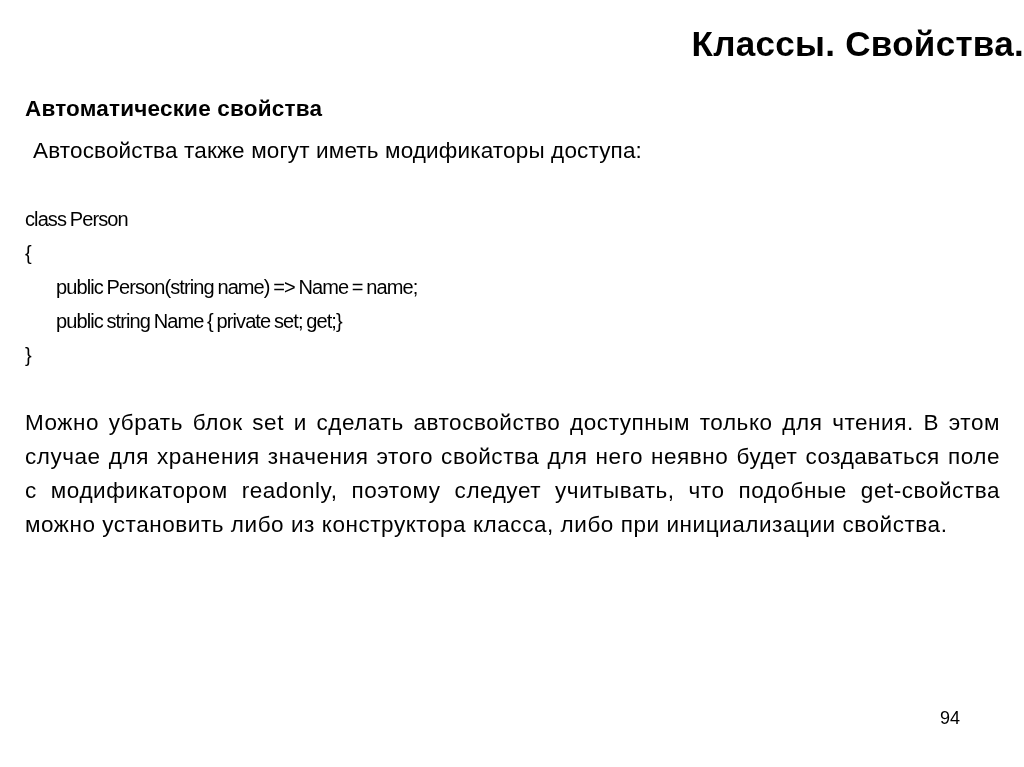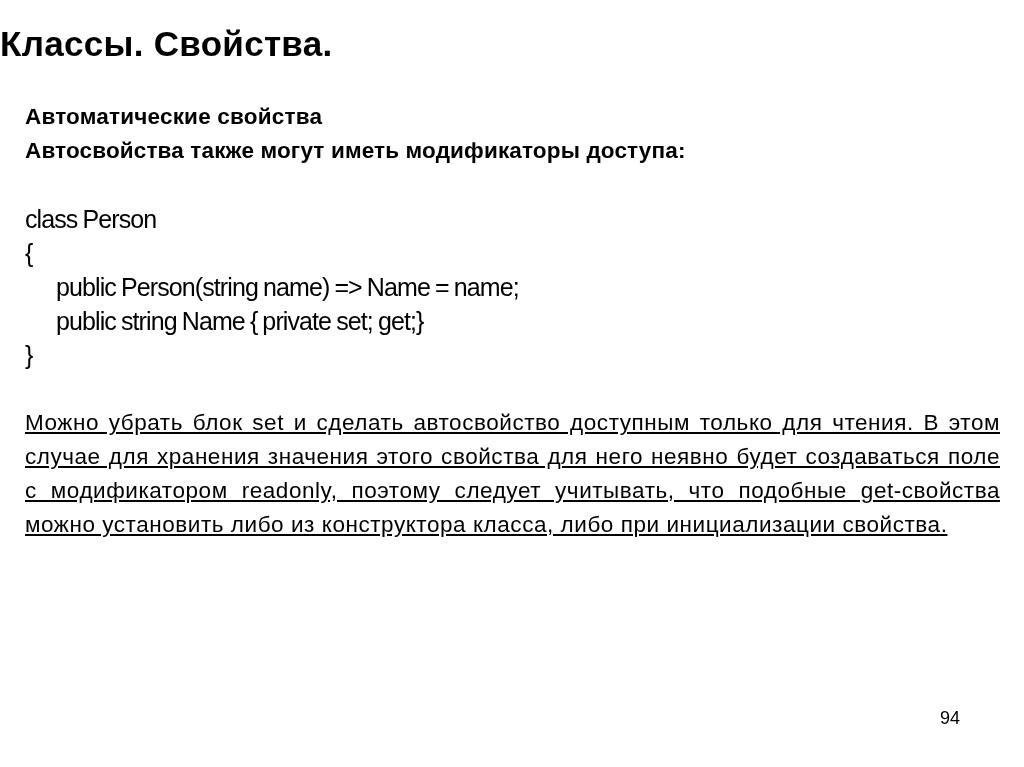--- a/index.html
+++ b/index.html
@@ -13,67 +13,65 @@
       position: relative;
       overflow: hidden;
       font-family: "Liberation Sans", sans-serif;
       color: #000000;
     }
     .slide-title {
       position: absolute;
       left: 0;
       top: 22px;
       width: 1024px;
-      text-align: left;
+      text-align: right;
       font-size: 35px;
       font-weight: bold;
       line-height: 44px;
       letter-spacing: 0.3px;
     }
     .content {
       position: absolute;
       left: 25px;
-      top: 100px;
+      top: 92px;
       width: 975px;
       font-size: 22.5px;
       line-height: 34px;
     }
     .subheading {
       font-weight: bold;
       margin: 0;
       height: 34px;
       letter-spacing: 0.2px;
     }
     .intro {
-      margin: 0;
+      margin: 8px;
       height: 34px;
       letter-spacing: 0.15px;
-      font-weight: bold;
     }
     .code-block {
       margin-top: 34px;
-      font-size: 25px;
+      font-size: 20px;
       line-height: 34px;
       letter-spacing: -0.9px;
       word-spacing: -1px;
     }
     .code-line {
       height: 34px;
       white-space: pre;
     }
     .code-line.indent {
       padding-left: 31px;
     }
     .paragraph {
       margin-top: 34px;
       text-align: justify;
       text-align-last: left;
       letter-spacing: 0.55px;
       line-height: 34px;
-      text-decoration: underline;
     }
     .page-number {
       position: absolute;
       left: 940px;
       top: 707px;
       font-size: 18px;
       line-height: 22px;
     }
   </style>
 </head>

